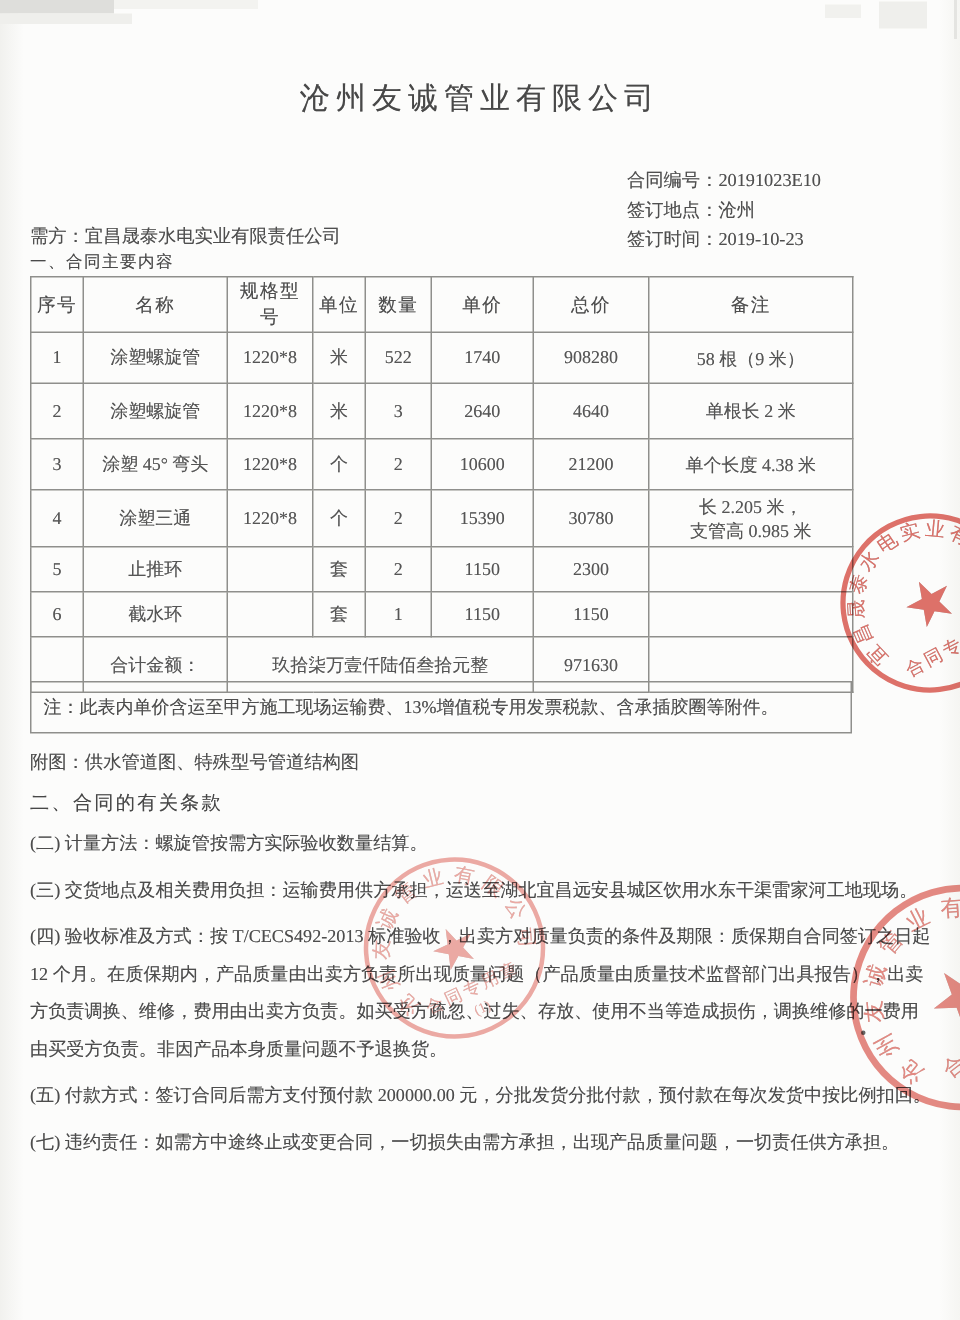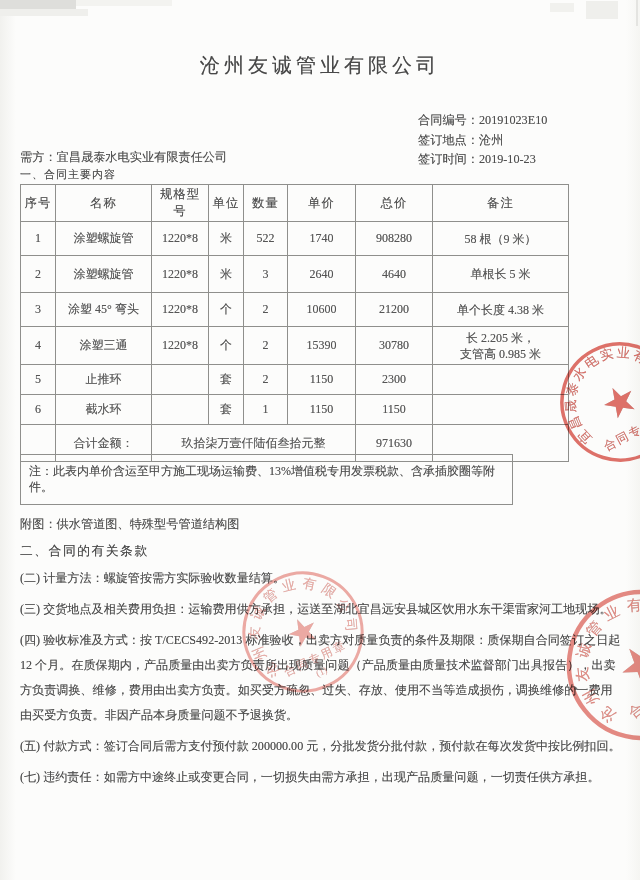--- a/index.html
+++ b/index.html
@@ -36,21 +36,21 @@
   table.main td,table.main th{
     border:1px solid #8f8f8c;font-size:12px;font-weight:normal;
     text-align:center;vertical-align:middle;color:#555;padding:1px 3px;
     overflow:hidden;
   }
   table.main th{font-size:12.4px;color:#4e4e4e;letter-spacing:1px;}
   td.remark{white-space:pre-line;line-height:16px;}
 
   .below{left:20px;top:455px;width:604px;}
   .note-box{
-    box-sizing:border-box;width:493px;border:1px solid #8f8f8c;margin-top:-1px;
+    box-sizing:border-box;width:548px;border:1px solid #8f8f8c;margin-top:-1px;
     padding:8px 8px 9px 8px;font-size:12px;color:#4e4e4e;line-height:16px;
   }
   .attachment{margin-top:11px;font-size:12.2px;color:#4e4e4e;}
   .h2{margin-top:10px;font-size:12.8px;color:#474747;letter-spacing:1.5px;}
   .terms p{margin:6px 0 0 0;font-size:12.1px;line-height:25px;color:#4c4c4c;text-align:left;}
 
   .stamp{position:absolute;mix-blend-mode:multiply;pointer-events:none;}
   .stamp-a{left:545px;top:327px;opacity:.82;}
   .stamp-b{left:228px;top:557px;opacity:.55;}
   .stamp-c{left:527px;top:550px;opacity:.68;}
@@ -113,21 +113,21 @@
         <td class="remark">58 根（9 米）</td>
       </tr>
       <tr style="height:37px">
         <td>2</td>
         <td>涂塑螺旋管</td>
         <td>1220*8</td>
         <td>米</td>
         <td>3</td>
         <td>2640</td>
         <td>4640</td>
-        <td class="remark">单根长 5 米</td>
+        <td class="remark">单根长 2 米</td>
       </tr>
       <tr style="height:34px">
         <td>3</td>
         <td>涂塑 45° 弯头</td>
         <td>1220*8</td>
         <td>个</td>
         <td>2</td>
         <td>10600</td>
         <td>21200</td>
         <td class="remark">单个长度 4.38 米</td>

